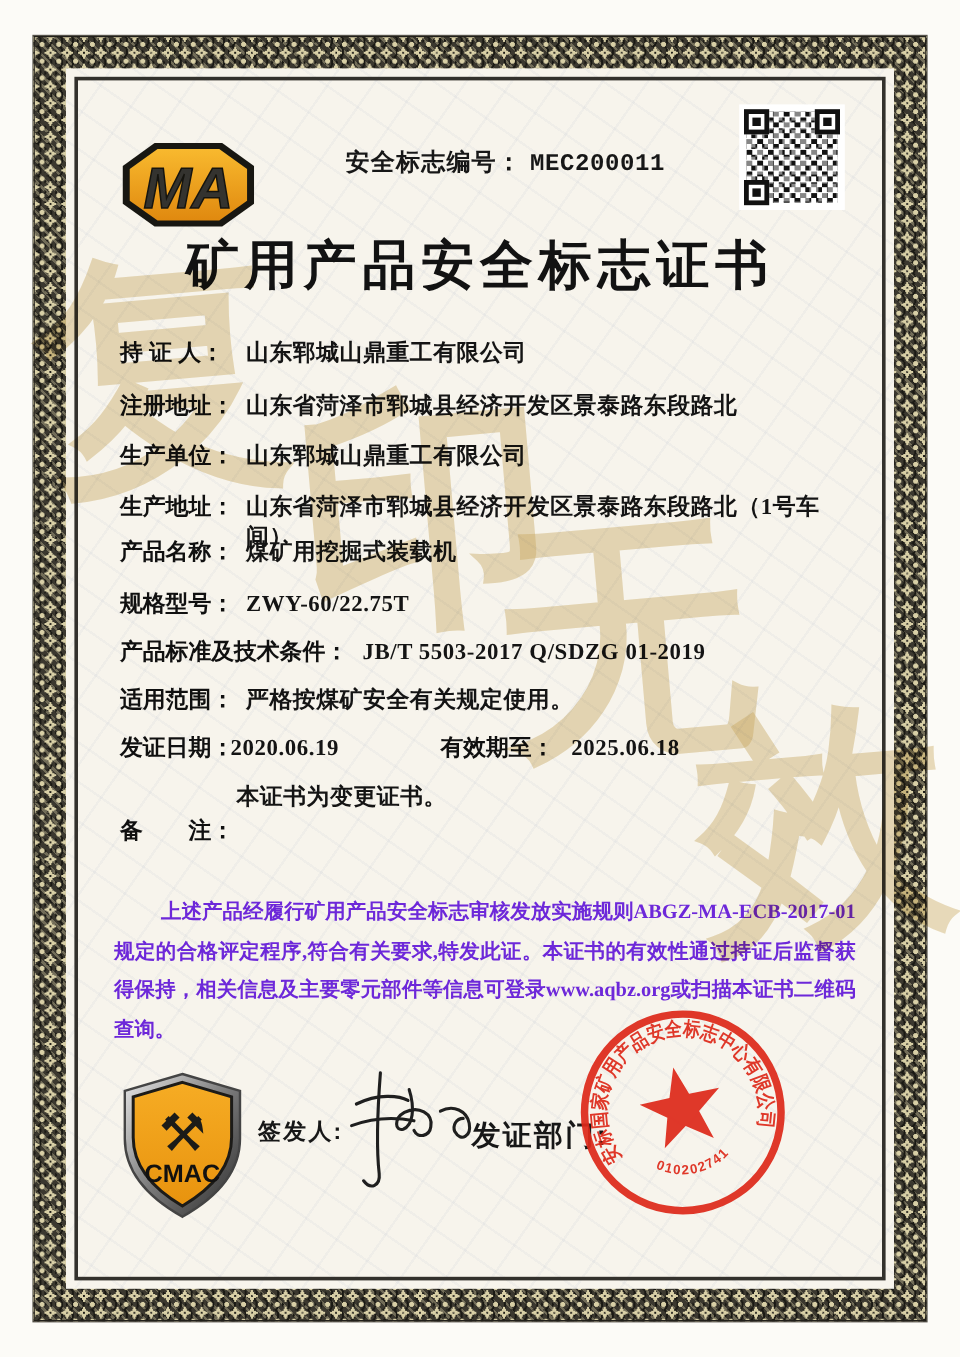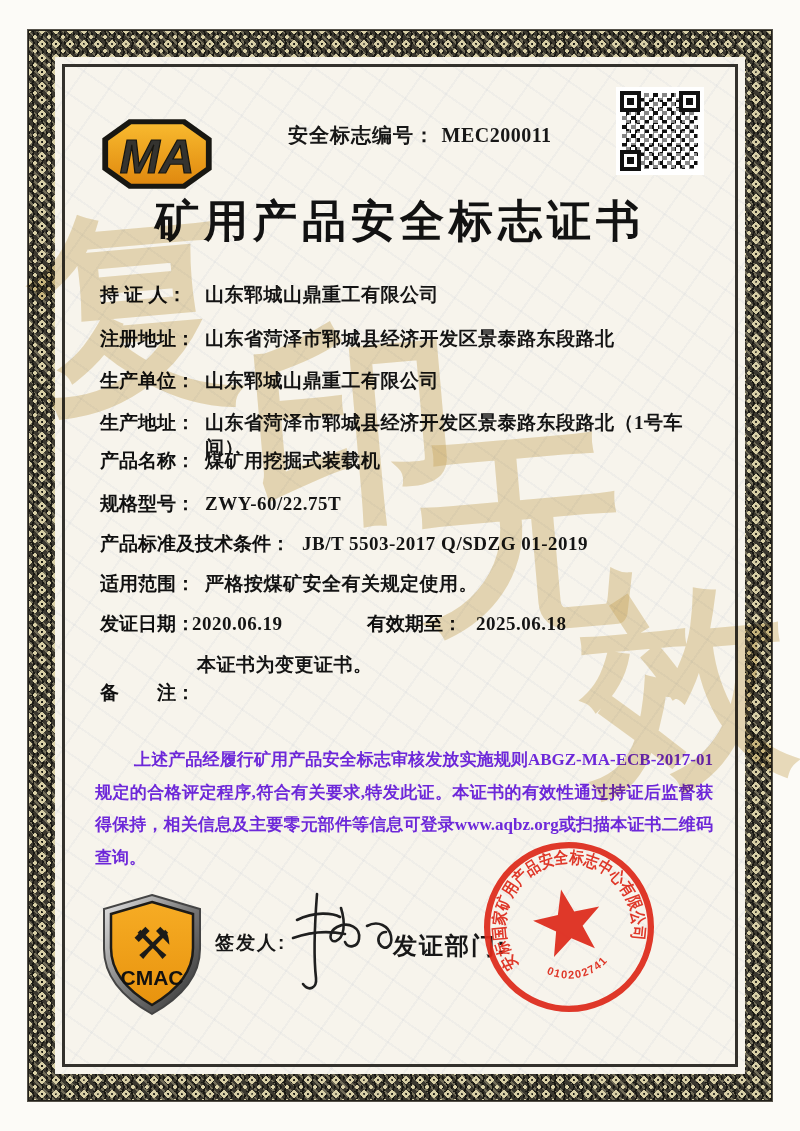--- a/index.html
+++ b/index.html
@@ -27,21 +27,21 @@
       repeating-linear-gradient(35deg, rgba(140,155,185,0.07) 0 2px, rgba(0,0,0,0) 2px 27px),
       repeating-linear-gradient(-55deg, rgba(140,155,185,0.07) 0 2px, rgba(0,0,0,0) 2px 31px);
   }
   .inner-frame{
     position:absolute;left:62px;top:64px;right:62px;bottom:64px;
     border:3px solid #33312c;
   }
   
   .ma-logo{position:absolute;left:99px;top:115px;width:116px;height:78px;}
   .cert-line{position:absolute;left:288px;top:122px;font-size:20px;font-weight:bold;letter-spacing:1px;white-space:nowrap;}
-  .cert-line .num{font-family:Liberation Serif, serif;font-weight:bold;letter-spacing:.5px;margin-top:28px;}
+  .cert-line .num{font-family:Liberation Mono, monospace;font-weight:bold;letter-spacing:.5px;margin-top:28px;}
   .qr{
     position:absolute;left:616px;top:87px;width:88px;height:88px;background:#fff;
     padding:3px;box-sizing:border-box;
   }
   .qr-noise{
     position:absolute;left:6px;top:6px;right:6px;bottom:6px;
     background:repeating-conic-gradient(#111 0% 25%, #fff 0% 50%);
     background-size:9px 9px;
   }
   .qr-noise::after{

